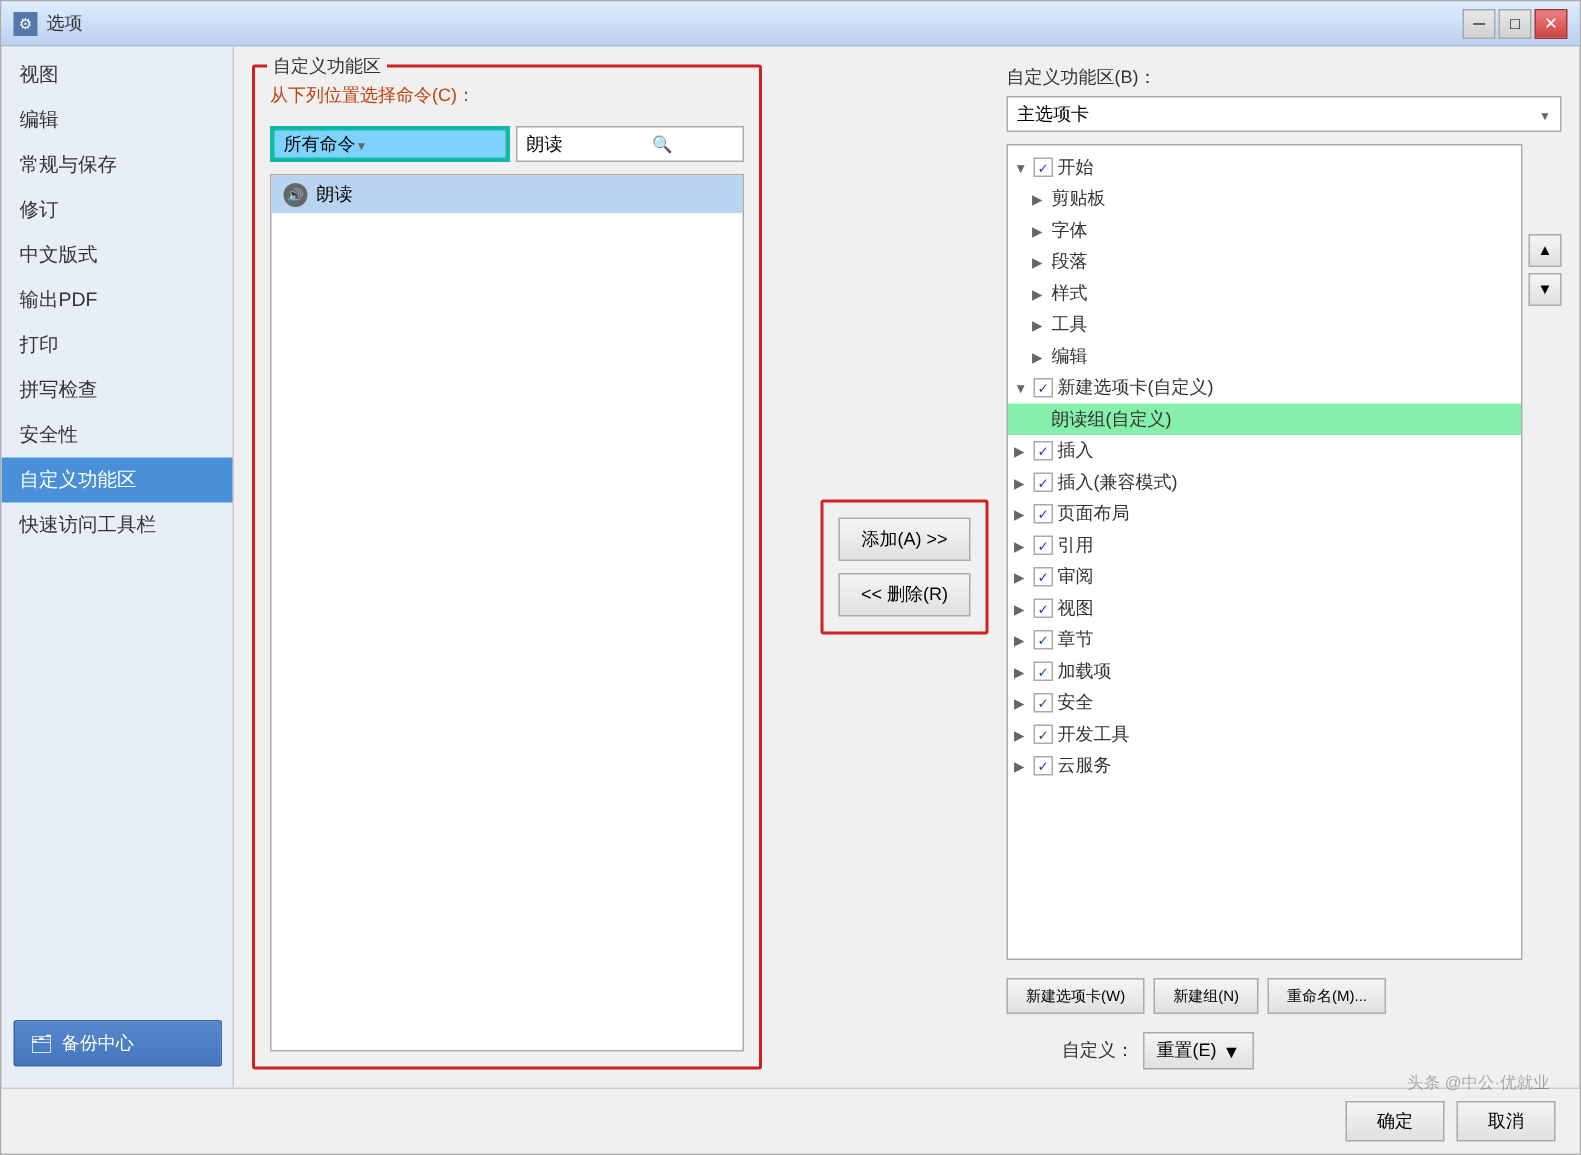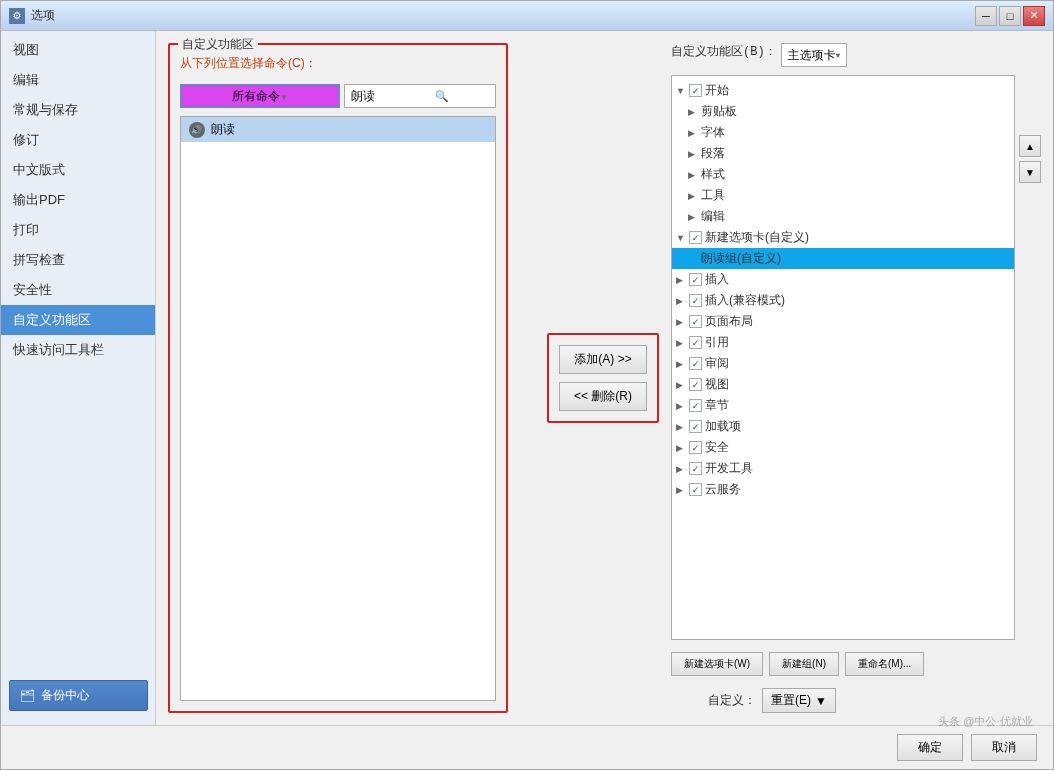--- a/index.html
+++ b/index.html
@@ -133,28 +133,28 @@
       margin-bottom: 4px;
     }
     
     .search-row {
       display: flex;
       gap: 4px;
       align-items: center;
     }
     
     .dropdown {
-      border: 1px solid #14b8a6;
-      background: #d946ef;
+      border: 3px solid #14b8a6;
+      background: #7dd3fc;
       padding: 3px 6px;
       font-size: 12px;
       cursor: pointer;
       display: flex;
       align-items: center;
-      justify-content: center;
+      justify-content: flex-start;
       height: 24px;
     }
     
     .dropdown-commands {
       width: 160px;
     }
     
     .search-box {
       border: 1px solid #aaa;
       background: white;
@@ -235,23 +235,22 @@
     .right-panel {
       width: 370px;
       display: flex;
       flex-direction: column;
       gap: 8px;
       flex-shrink: 0;
     }
     
     .right-panel-top {
       display: flex;
-      flex-direction: row;
+      flex-direction: column;
       gap: 4px;
-      font-family: Liberation Mono, monospace;
     }
     
     .right-label {
       font-size: 12px;
       color: #333;
     }
     
     .right-dropdown {
       border: 1px solid #aaa;
       background: white;
@@ -275,21 +274,21 @@
     .tree-item {
       padding: 2px 4px;
       font-size: 12px;
       display: flex;
       align-items: center;
       gap: 3px;
       cursor: pointer;
     }
     
     .tree-item.highlighted {
-      background: #0ea5e9;
+      background: #86efac;
     }
     
     .tree-chevron {
       width: 10px;
       font-size: 9px;
       color: #666;
     }
     
     .tree-checkbox {
       width: 13px;

